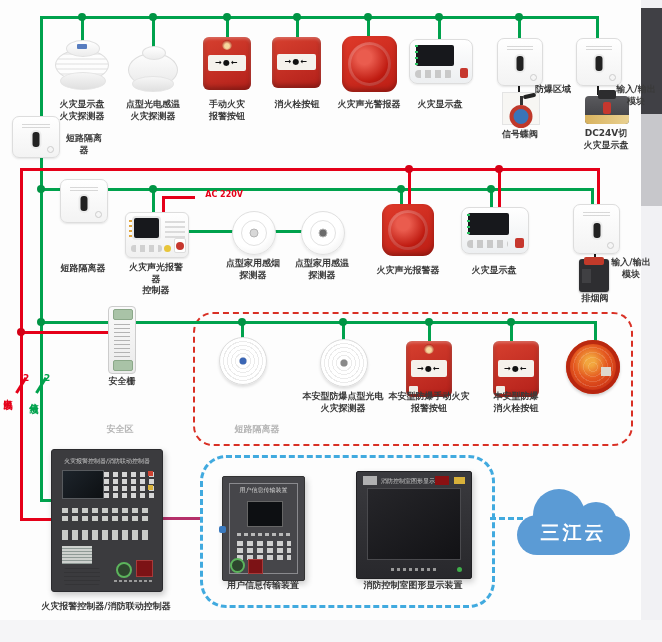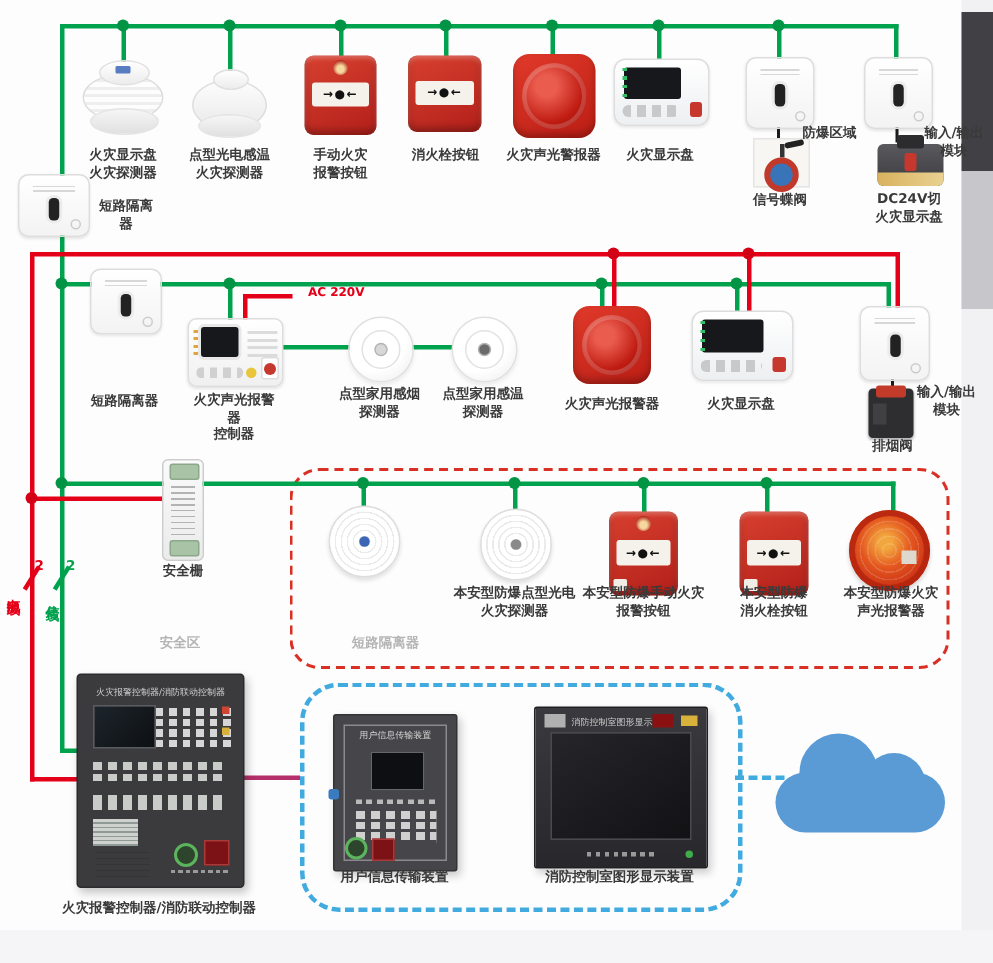--- a/index.html
+++ b/index.html
@@ -418,24 +418,20 @@
   </div>
   <div class="lbl" style="left:482px;top:391px;width:68px;">
     <span>本安型防爆</span>
     <span>消火栓按钮</span>
   </div>
 
   <div class="dev exsndr" style="left:566px;top:340px;width:54px;height:54px;">
     <div class="exs-rings"></div>
     <div class="exs-tag"></div>
   </div>
-  <div class="lbl" style="left:556px;top:391px;width:76px;">
-    <span>本安型防爆火灾</span>
-    <span>声光报警器</span>
-  </div>
 
   <div class="dev facp" style="left:51px;top:449px;width:110px;height:141px;">
     <div class="f-title">火灾报警控制器/消防联动控制器</div>
     <div class="f-scr"></div>
     <div class="f-keys"></div>
     <div class="f-kr"></div>
     <div class="f-ky"></div>
     <div class="f-led1"></div>
     <div class="f-led2"></div>
     <div class="f-tag"></div>
@@ -466,15 +462,16 @@
     <div class="gd-scr"></div>
     <div class="gd-row"></div>
     <div class="gd-g"></div>
   </div>
   <div class="lbl" style="left:350px;top:580px;width:126px;">消防控制室图形显示装置</div>
 
   <div class="dev cloud" style="left:517px;top:489px;width:116px;height:70px;">
     <div class="c1"></div>
     <div class="c2"></div>
     <div class="c3"></div>
+    <div class="c-txt">三江云</div>
   </div>
 
 </div>
 
 </body></html>

